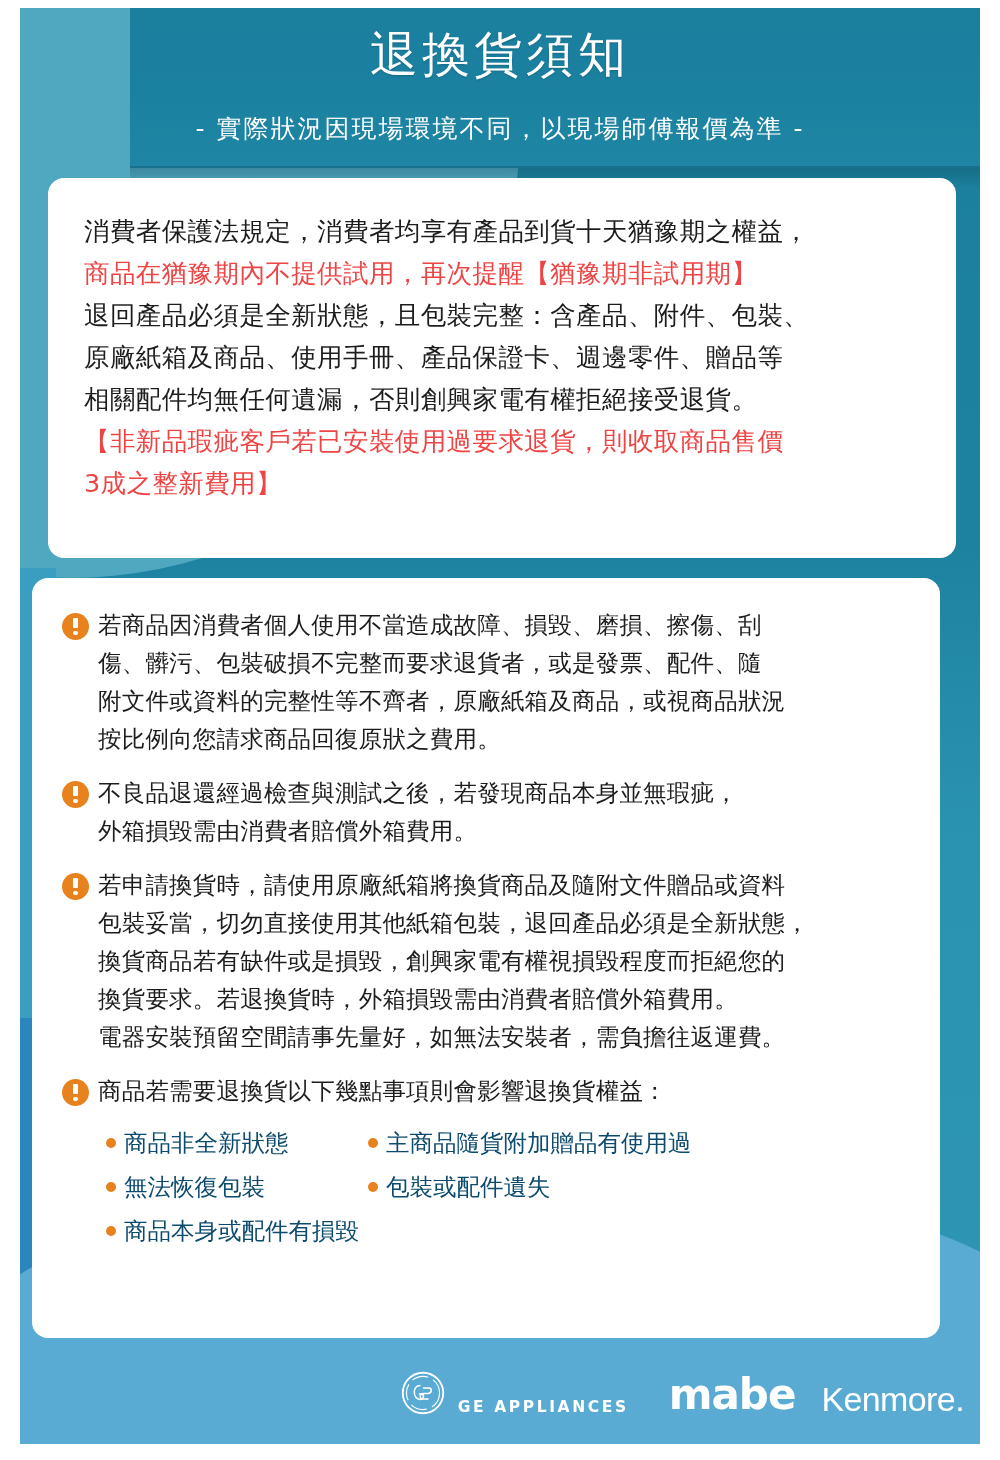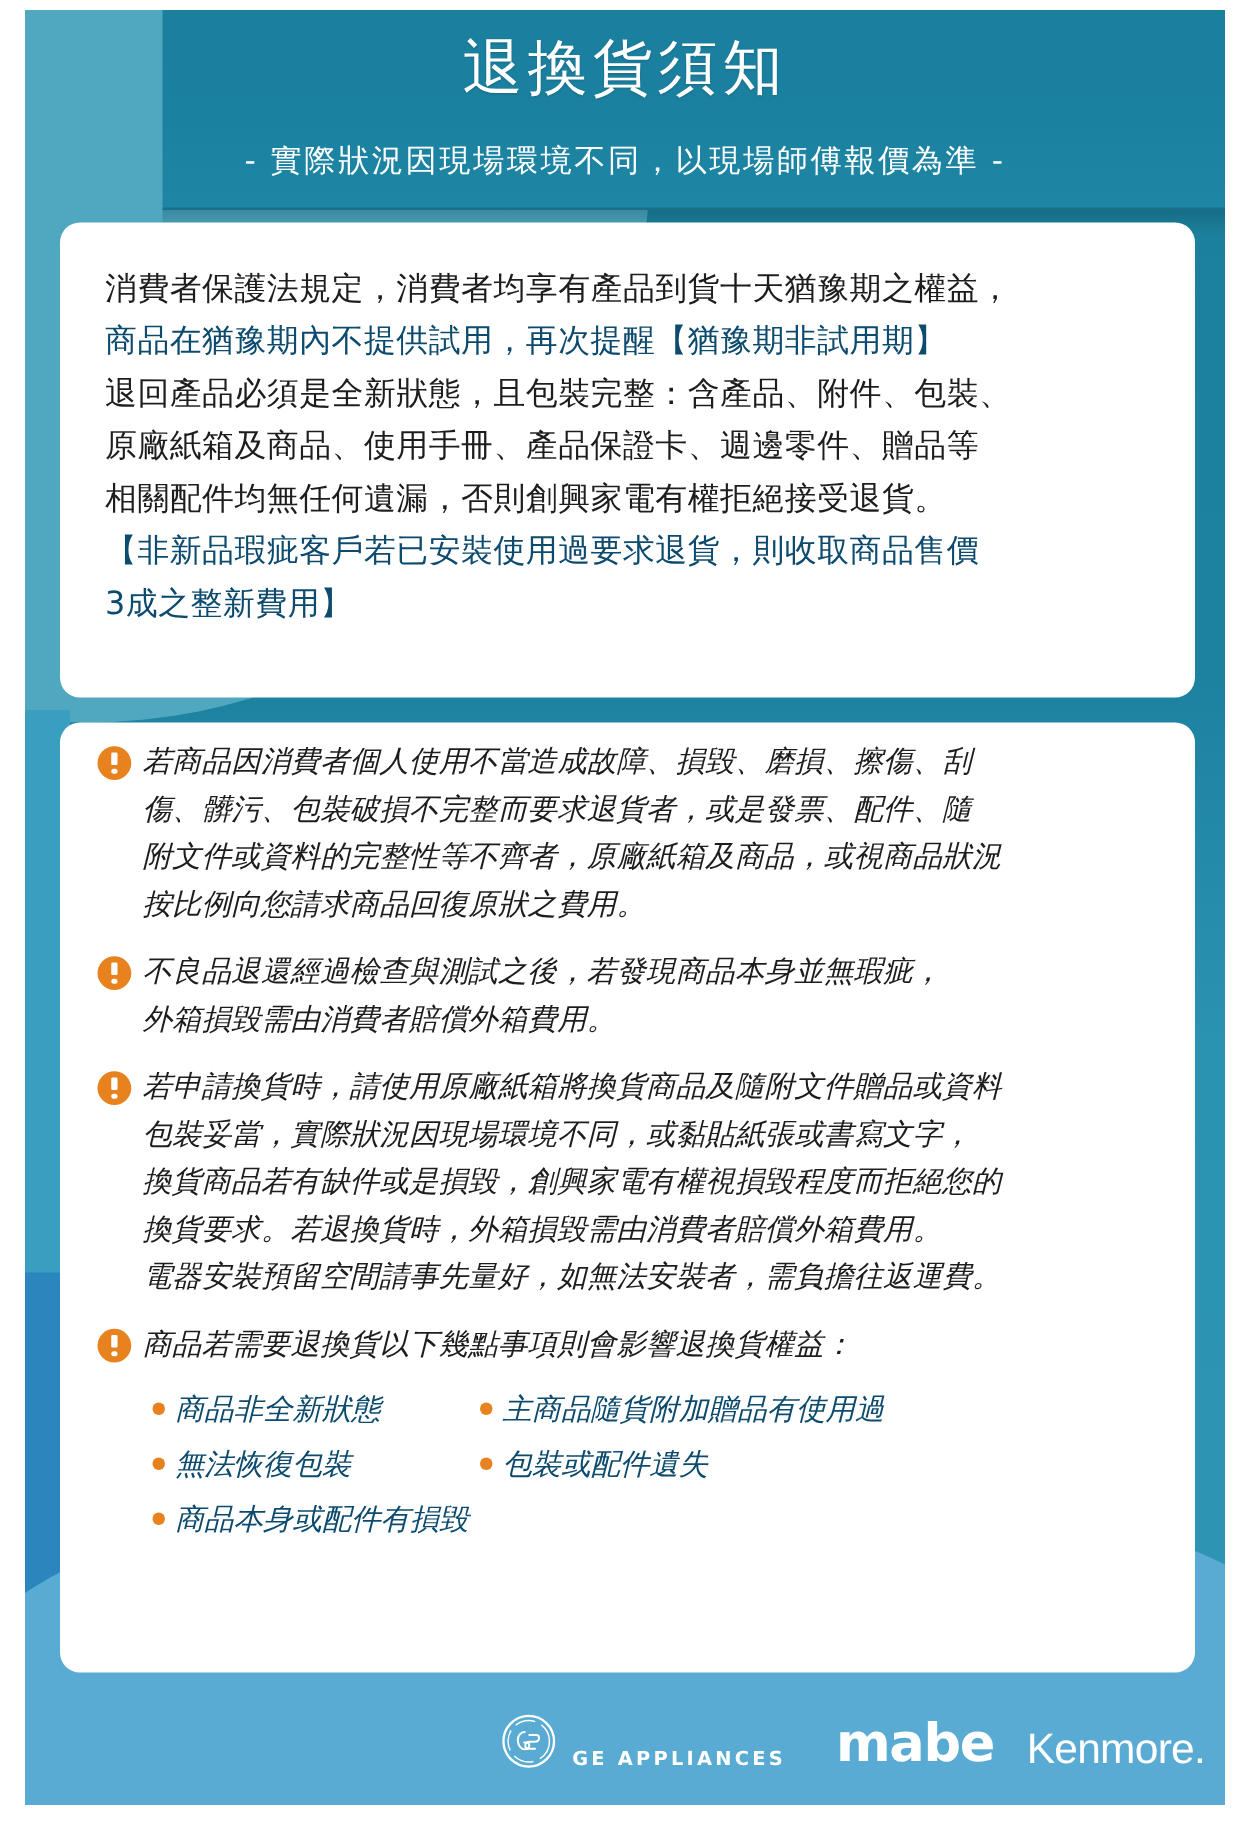--- a/index.html
+++ b/index.html
@@ -151,36 +151,35 @@
     box-sizing: border-box;
   }
   .card-intro {
     left: 48px;
     top: 178px;
     width: 908px;
     height: 380px;
     padding: 32px 36px 32px 36px;
   }
   .card-notes {
-    left: 48px;
+    left: 32px;
     top: 578px;
     width: 908px;
     height: 760px;
-    padding: 12px 30px 22px 30px;
-    font-style: italic;
+    padding: 28px 30px 22px 30px;
   }
 
   .para {
     font-size: 25.5px;
     line-height: 42px;
     color: #1d1d1d;
     margin: 0;
     letter-spacing: .4px;
   }
-  .para.red { color: #0c4a6e; }
+  .para.red { color: #ef4444; }
 
   .note {
     position: relative;
     display: flex;
     align-items: flex-start;
     margin-bottom: 16px;
   }
   .note:last-child { margin-bottom: 0; }
 
   .warn-icon {
@@ -344,21 +343,21 @@
             <span class="warn-icon"></span>
             <div class="note-body">
               <div class="note-line">不良品退還經過檢查與測試之後，若發現商品本身並無瑕疵，</div>
               <div class="note-line">外箱損毀需由消費者賠償外箱費用。</div>
             </div>
           </div>
           <div class="note">
             <span class="warn-icon"></span>
             <div class="note-body">
               <div class="note-line">若申請換貨時，請使用原廠紙箱將換貨商品及隨附文件贈品或資料</div>
-              <div class="note-line">包裝妥當，實際狀況因現場環境不同，或黏貼紙張或書寫文字，</div>
+              <div class="note-line">包裝妥當，切勿直接使用其他紙箱包裝，退回產品必須是全新狀態，</div>
               <div class="note-line">換貨商品若有缺件或是損毀，創興家電有權視損毀程度而拒絕您的</div>
               <div class="note-line">換貨要求。若退換貨時，外箱損毀需由消費者賠償外箱費用。</div>
               <div class="note-line">電器安裝預留空間請事先量好，如無法安裝者，需負擔往返運費。</div>
             </div>
           </div>
           <div class="note">
             <span class="warn-icon"></span>
             <div class="note-body">
               <div class="note-line">商品若需要退換貨以下幾點事項則會影響退換貨權益：</div>
             </div>

